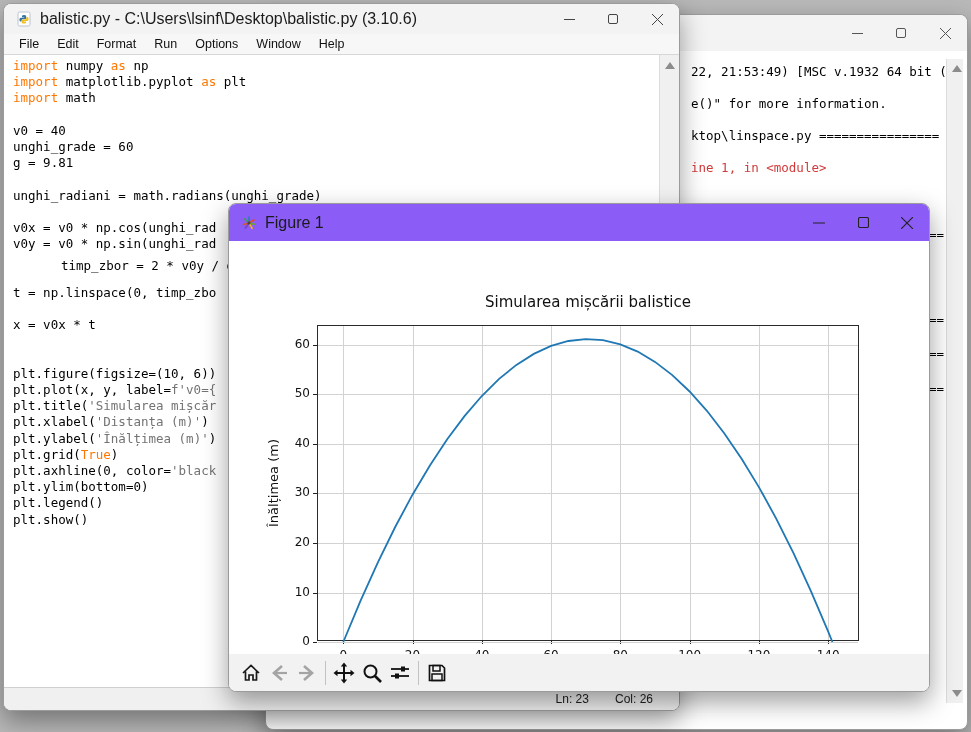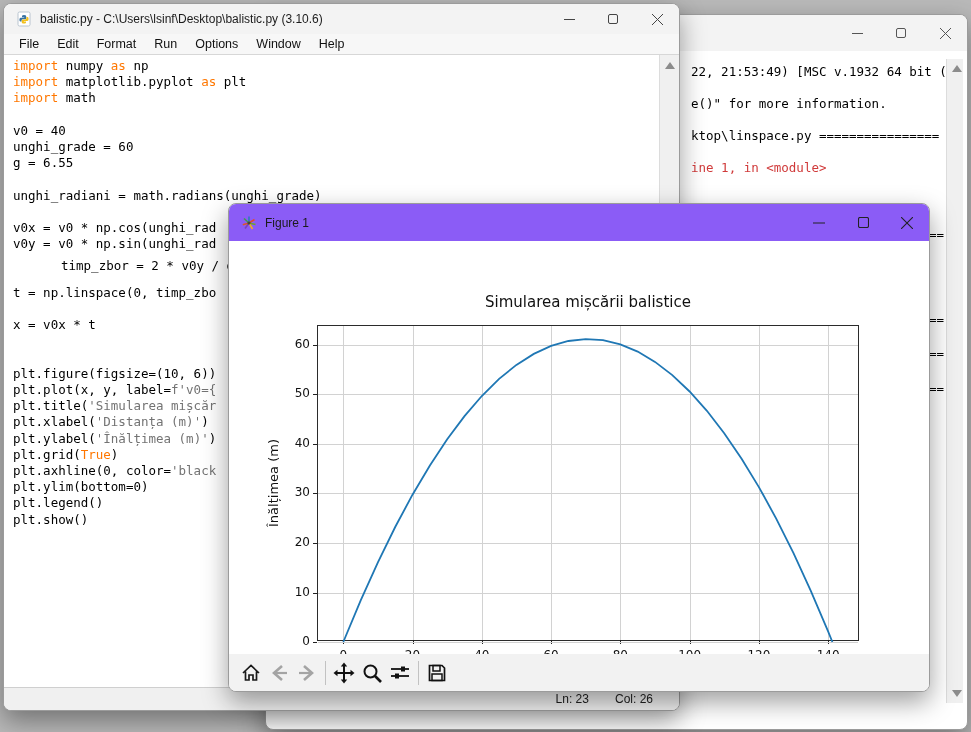--- a/index.html
+++ b/index.html
@@ -5,21 +5,21 @@
   * { margin:0; padding:0; box-sizing:border-box; }
   html,body { width:971px; height:732px; overflow:hidden; }
   body { background:#b9b9b9; position:relative; font-family:"Liberation Sans","DejaVu Sans",sans-serif; }
 
   .window { position:absolute; background:#fff; border:1px solid #9b9b9b; border-radius:8px;
             box-shadow:0 10px 26px rgba(0,0,0,.38); overflow:hidden; }
 
   .titlebar { position:absolute; left:0; right:0; top:0; display:flex; align-items:center;
               background:#f3f3f3; }
   .titlebar .ticon { margin:0 8px 0 12px; width:16px; height:16px; flex:0 0 16px; }
-  .titlebar .ttext { font-size:12px; color:#1b1b1b; white-space:nowrap; }
+  .titlebar .ttext { font-size:16px; color:#1b1b1b; white-space:nowrap; }
   .wctrls { margin-left:auto; display:flex; height:100%; }
   .wctrl { width:44px; height:100%; display:flex; align-items:center; justify-content:center;
            font-size:13px; color:#333; }
   .wctrl svg { display:block; }
 
   
   #editor-win { left:3px; top:3px; width:677px; height:708px; z-index:2; background:#fff; }
   #editor-title { height:30px; }
   #menu-bar { position:absolute; left:0; right:0; top:30px; height:21px; background:#f7f7f7;
               border-bottom:1px solid #d7d7d7; display:flex; align-items:center; padding-left:6px; }
@@ -156,21 +156,21 @@
       <span class="menu-item">Window</span>
       <span class="menu-item">Help</span>
     </div>
   <div id="editor-text">
       <div class="code-line" style="top: 3px;"><span class="tok-k">import</span><span class="tok-p"> numpy </span><span class="tok-k">as</span><span class="tok-p"> np</span></div>
       <div class="code-line" style="top: 19.2px;"><span class="tok-k">import</span><span class="tok-p"> matplotlib.pyplot </span><span class="tok-k">as</span><span class="tok-p"> plt</span></div>
       <div class="code-line" style="top: 35.4px;"><span class="tok-k">import</span><span class="tok-p"> math</span></div>
       <div class="code-line" style="top: 51.6px;"></div>
       <div class="code-line" style="top: 67.8px;"><span class="tok-p">v0 = 40</span></div>
       <div class="code-line" style="top: 84px;"><span class="tok-p">unghi_grade = 60</span></div>
-      <div class="code-line" style="top: 100.2px;"><span class="tok-p">g = 6.55</span></div>
+      <div class="code-line" style="top: 100.2px;"><span class="tok-p">g = 9.81</span></div>
       <div class="code-line" style="top: 116.4px;"></div>
       <div class="code-line" style="top: 132.6px;"><span class="tok-p">unghi_radiani = math.radians(unghi_grade)</span></div>
       <div class="code-line" style="top: 148.8px;"></div>
       <div class="code-line" style="top: 165px;"><span class="tok-p">v0x = v0 * np.cos(unghi_rad</span></div>
       <div class="code-line" style="top: 181.2px;"><span class="tok-p">v0y = v0 * np.sin(unghi_rad</span></div>
       <div class="code-line" style="top: 197.4px;"></div>
       <div class="code-line" style="top: 203px; margin-left: 48px;"><span class="tok-p">timp_zbor = 2 * v0y / g</span></div>
       <div class="code-line" style="top: 229.8px;"><span class="tok-p">t = np.linspace(0, timp_zbo</span></div>
       <div class="code-line" style="top: 246px;"></div>
       <div class="code-line" style="top: 262.2px;"><span class="tok-p">x = v0x * t</span></div>

